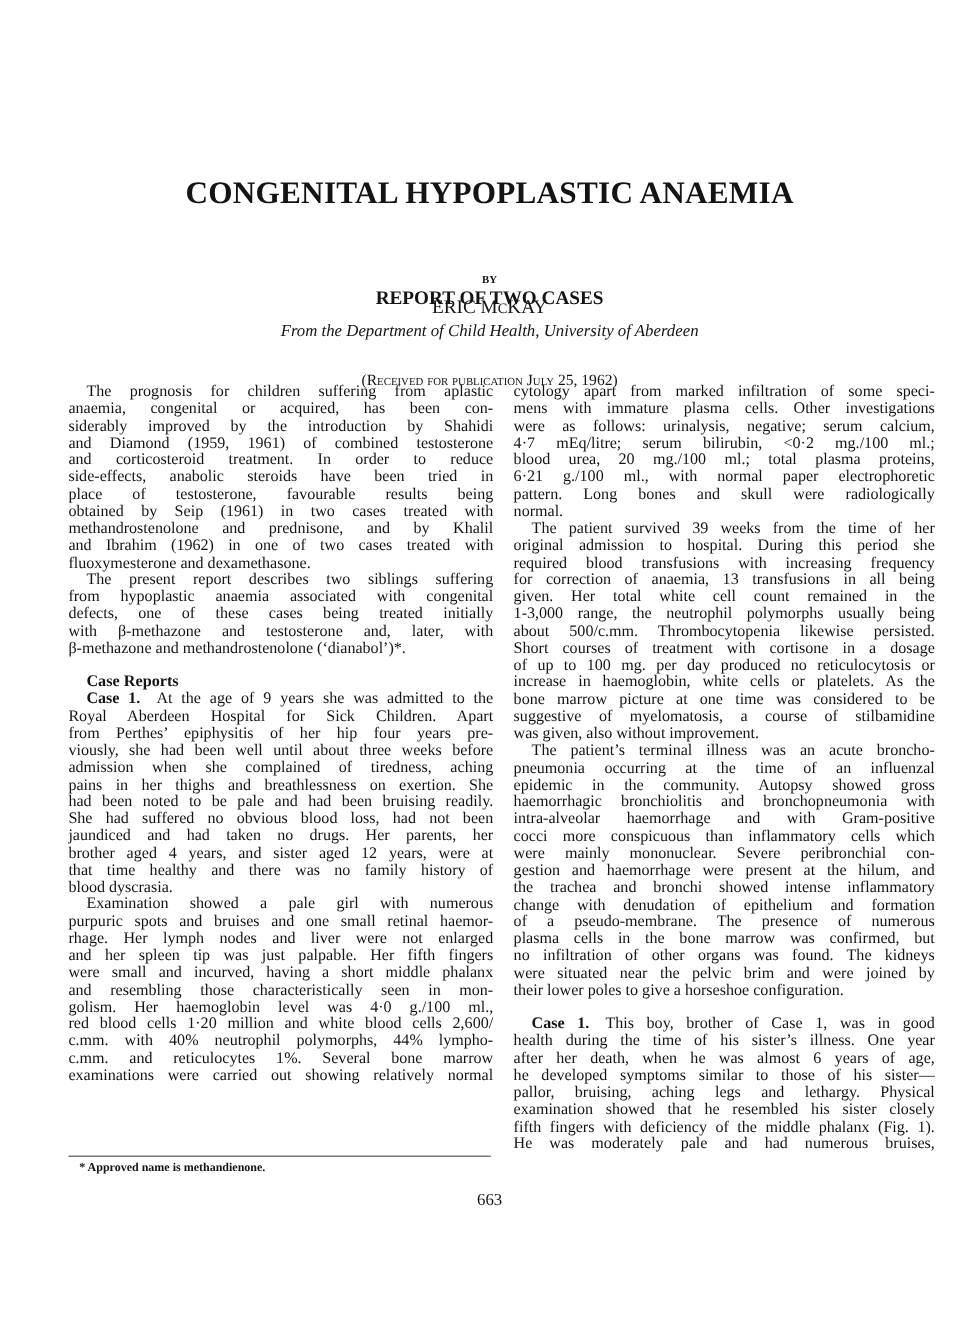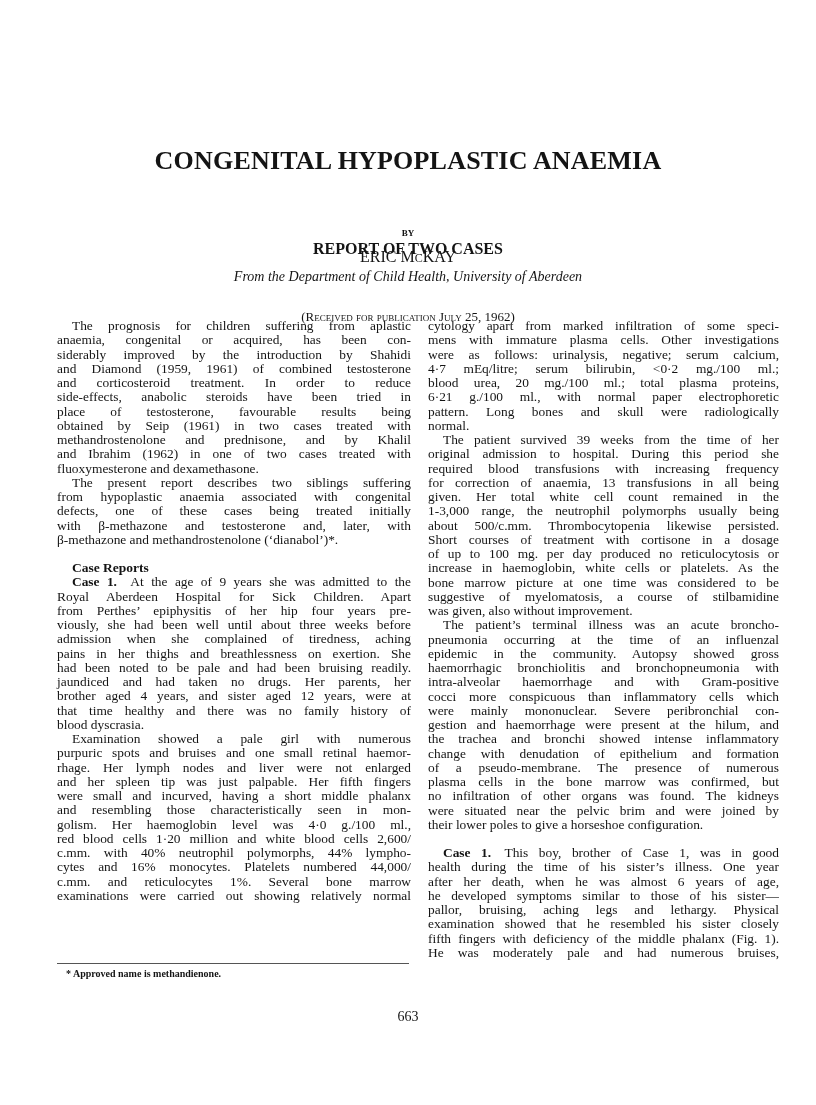--- a/index.html
+++ b/index.html
@@ -23,21 +23,21 @@
   .col.left { left: 57px; width: 354px; }
   .col.right { left: 428px; width: 351px; }
   .col p { margin: 0; text-indent: 15px; }
   .col .gap { height: 14px; }
   .heading { text-align: left; font-weight: bold; font-size: 13.5px; margin: 0; }
   .runin { font-weight: bold; }
   .footrule { position: absolute; left: 57px; top: 963px; width: 352px; height: 0;
               border-top: 1px solid #555; }
   .footnote { position: absolute; left: 66px; top: 968px; font-size: 10px; font-weight: bold; }
   .pageno { position: absolute; left: 0; width: 816px; top: 993px; text-align: center;
-            font-size: 14px; margin-top: 16px; }
+            font-size: 14px; }
   .l { display: block; text-align: justify; text-align-last: justify; white-space: nowrap; }
   .l.last { text-align-last: left; }
 </style>
 </head>
 <body>
 
 <div>
   <div class="title">CONGENITAL HYPOPLASTIC ANAEMIA</div>
   <div class="subtitle">REPORT OF TWO CASES</div>
   <div class="by">BY</div>
@@ -69,36 +69,36 @@
     <div class="gap"></div>
     <p class="heading">Case Reports</p>
     <div id="case1">
         <span class="l" style="padding-left: 15px;"><span class="runin">Case 1.</span> At the age of 9 years she was admitted to the</span>
         <span class="l">Royal Aberdeen Hospital for Sick Children.  Apart</span>
         <span class="l">from Perthes’ epiphysitis of her hip four years pre-</span>
         <span class="l">viously, she had been well until about three weeks before</span>
         <span class="l">admission when she complained of tiredness, aching</span>
         <span class="l">pains in her thighs and breathlessness on exertion.  She</span>
         <span class="l">had been noted to be pale and had been bruising readily.</span>
+        <span class="l">She had suffered no obvious blood loss, had not been</span>
         <span class="l">jaundiced and had taken no drugs.  Her parents, her</span>
         <span class="l">brother aged 4 years, and sister aged 12 years, were at</span>
         <span class="l">that time healthy and there was no family history of</span>
         <span class="l last">blood dyscrasia.</span>
       </div>
     <div id="exam">
         <span class="l" style="padding-left: 15px;">Examination showed a pale girl with numerous</span>
         <span class="l">purpuric spots and bruises and one small retinal haemor-</span>
         <span class="l">rhage.  Her lymph nodes and liver were not enlarged</span>
         <span class="l">and her spleen tip was just palpable.  Her fifth fingers</span>
         <span class="l">were small and incurved, having a short middle phalanx</span>
         <span class="l">and resembling those characteristically seen in mon-</span>
         <span class="l">golism.  Her haemoglobin level was 4·0 g./100 ml.,</span>
         <span class="l">red blood cells 1·20 million and white blood cells 2,600/</span>
         <span class="l">c.mm. with 40% neutrophil polymorphs, 44% lympho-</span>
-        <span class="l">cytes and 16% monocytes.  Platelets numbered 44,000/</span>
         <span class="l">c.mm. and reticulocytes 1%.  Several bone marrow</span>
         <span class="l">examinations were carried out showing relatively normal</span>
       </div>
   </div>
 
   <div class="col right">
     <div id="cont">
         <span class="l">cytology apart from marked infiltration of some speci-</span>
         <span class="l">mens with immature plasma cells.  Other investigations</span>
         <span class="l">were as follows: urinalysis, negative; serum calcium,</span>

